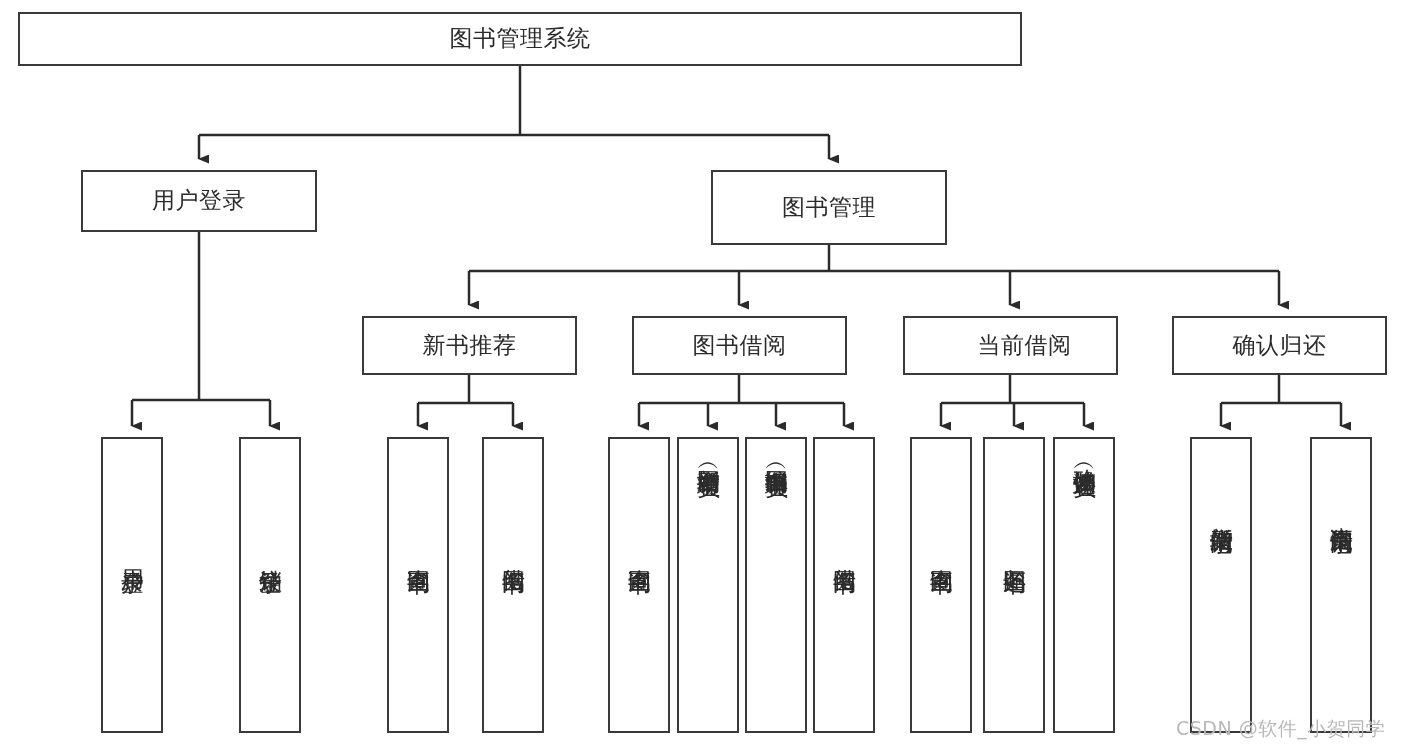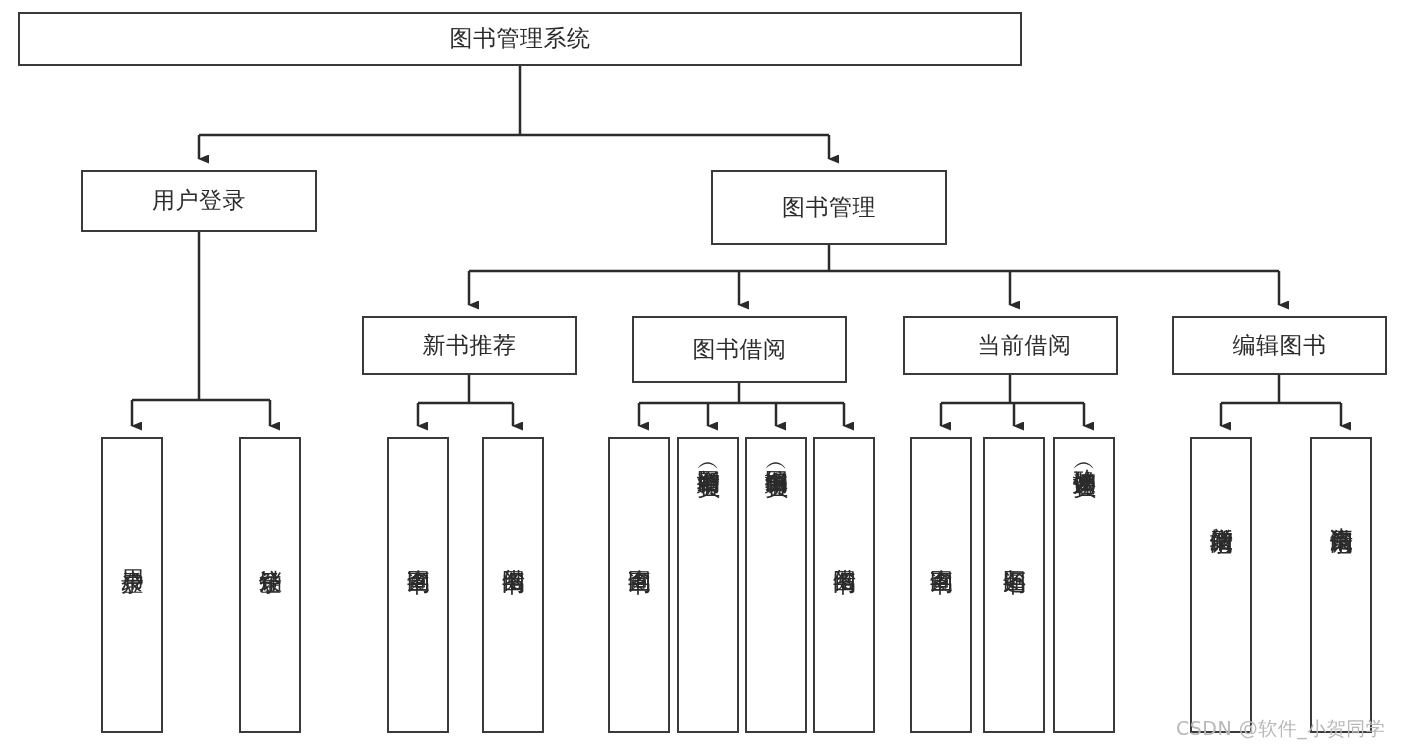--- a/index.html
+++ b/index.html
@@ -123,28 +123,28 @@
       </div>
       <div class="node horizontal" style="left: 81px; top: 170px; width: 236px; height: 62px;">
         <span>用户登录</span>
       </div>
       <div class="node horizontal" style="left: 711px; top: 170px; width: 236px; height: 75px;">
         <span>图书管理</span>
       </div>
       <div class="node horizontal" style="left: 362px; top: 316px; width: 215px; height: 59px;">
         <span>新书推荐</span>
       </div>
-      <div class="node horizontal" style="left: 632px; top: 316px; width: 215px; height: 67px;">
+      <div class="node horizontal" style="left: 632px; top: 316px; width: 215px; height: 59px;">
         <span>图书借阅</span>
       </div>
       <div class="node horizontal" style="left: 903px; top: 316px; width: 215px; height: 59px; padding-left: 28px;">
         <span>当前借阅</span>
       </div>
       <div class="node horizontal" style="left: 1172px; top: 316px; width: 215px; height: 59px;">
-        <span>编辑图书</span>
+        <span>确认归还</span>
       </div>
       <div class="node vertical low" style="left: 101px; top: 437px; width: 62px; height: 296px;">
         <span class="vtext">用户登录</span>
       </div>
       <div class="node vertical low" style="left: 239px; top: 437px; width: 62px; height: 296px;">
         <span class="vtext">注销登录</span>
       </div>
       <div class="node vertical low" style="left: 387px; top: 437px; width: 62px; height: 296px;">
         <span class="vtext">查询图书</span>
       </div>

